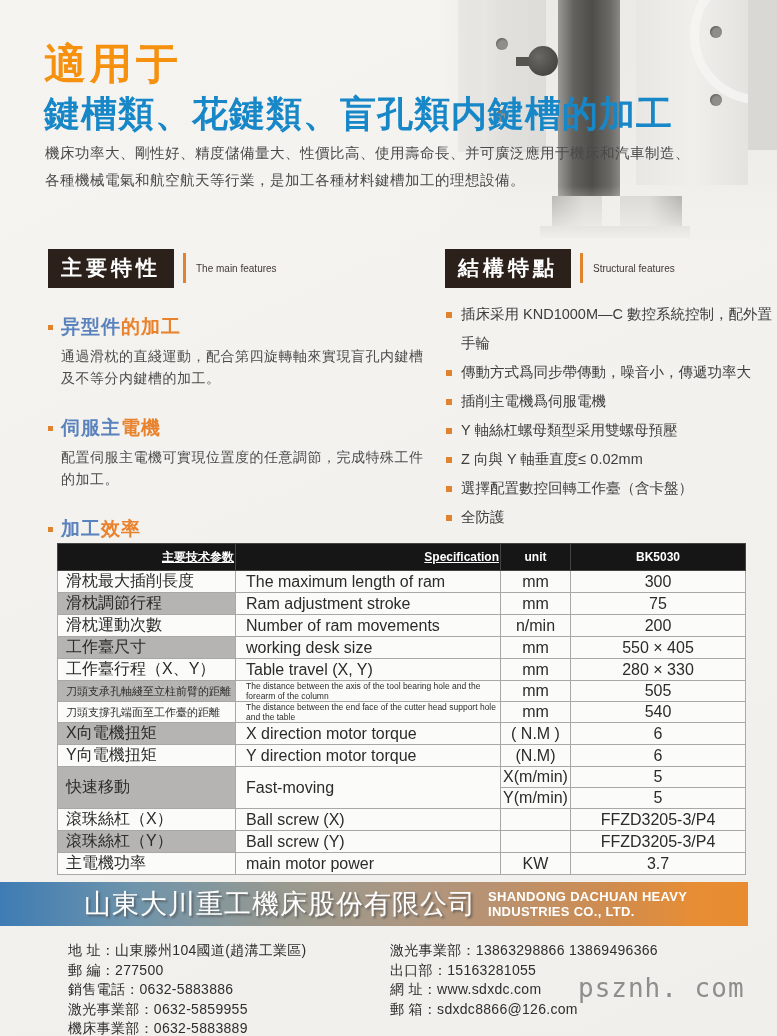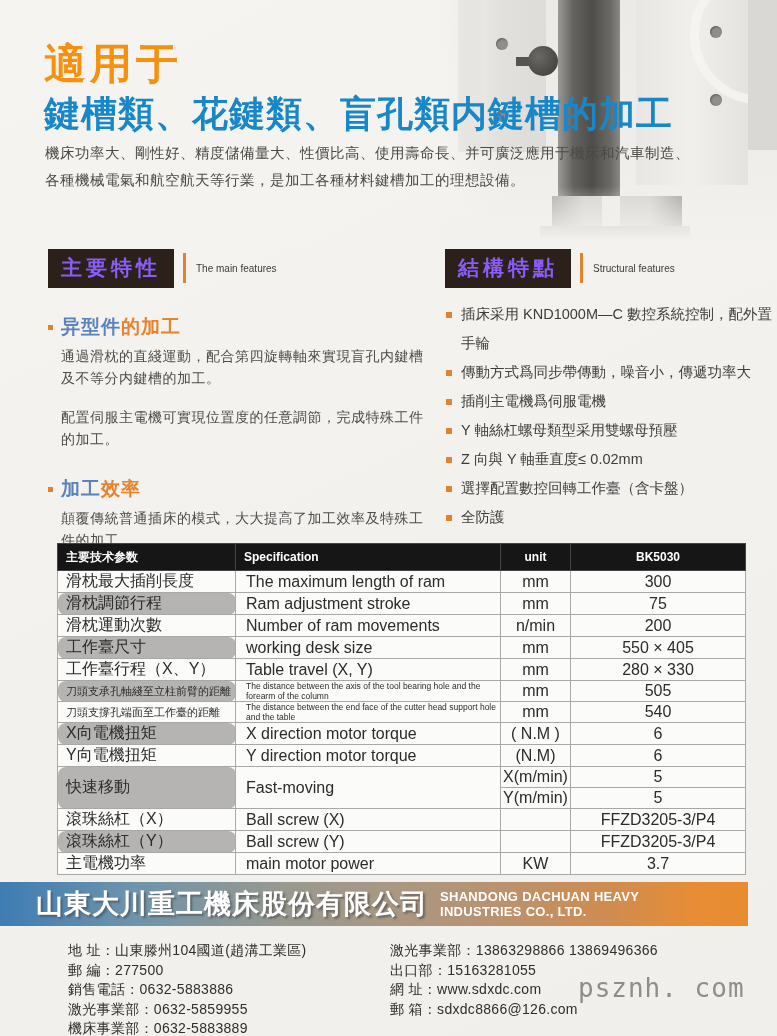--- a/index.html
+++ b/index.html
@@ -24,51 +24,51 @@
   .vise-bot{position:absolute;left:100px;top:226px;width:150px;height:12px;background:#c2c1be;}
   .vise-slot{position:absolute;left:162px;top:196px;width:18px;height:42px;background:#efeeeb;}
   .fade-b{position:absolute;left:0;right:0;bottom:-1px;height:55px;background:linear-gradient(rgba(243,241,238,0),#f3f1ee);}
   .fade-l{position:absolute;left:0;top:0;width:60px;height:100%;background:linear-gradient(90deg,#f5f3f0,rgba(245,243,240,0));}
   
   .title-orange{position:absolute;left:44px;top:36px;font-size:42px;font-weight:bold;color:#f5910f;letter-spacing:4px;}
   .title-blue{position:absolute;left:44px;top:90px;font-size:36px;font-weight:bold;color:#1787c8;letter-spacing:1px;white-space:nowrap;}
   .intro{position:absolute;left:45px;top:140px;font-size:14.5px;color:#4a4a48;line-height:27px;letter-spacing:.5px;}
   
   .sec-head{display:flex;align-items:center;height:40px;}
-  .sec-box{background:#2b211a;color:#8b5cf6;font-size:21px;font-weight:bold;letter-spacing:4px;padding:5px 13px 6px 13px;}
+  .sec-box{background:#2b211a;color:#ffffff;font-size:21px;font-weight:bold;letter-spacing:4px;padding:5px 13px 6px 13px;}
   .sec-sep{width:3px;height:30px;background:#e0832f;margin:0 10px 0 9px;}
   .sec-en{font-size:10px;color:#3f3a36;}
   .features{position:absolute;left:48px;top:248px;width:382px;}
   .structural{position:absolute;left:445px;top:248px;width:332px;}
   
   .feature{margin-top:17px;}
   .feat-head{font-size:19px;font-weight:bold;display:flex;align-items:center;letter-spacing:1px;margin-bottom:5px;margin-top:26px;}
   .feat-bullet{width:5px;height:5px;background:#e0832f;margin-right:8px;flex:0 0 auto;}
   .t-blue{color:#5a82bd;}
   .t-orange{color:#e8822c;}
   .feat-body{font-size:14px;color:#4c4c4a;line-height:22px;padding-left:13px;letter-spacing:.5px;}
   
   .structural ul{list-style:none;margin:12px 0 0 0;padding:0;}
   .structural li{position:relative;padding-left:16px;font-size:14.5px;color:#3d3d3b;line-height:29px;}
   .structural li::before{content:"";position:absolute;left:1px;top:12px;width:6px;height:6px;background:#e0832f;}
   
   .spec-table{position:absolute;left:57px;top:543px;width:688px;border-collapse:collapse;table-layout:fixed;background:#fbfbfa;border:1px solid #8a8a88;}
   .spec-table th{background:#161616;color:#ffffff;font-weight:bold;height:24px;font-size:12px;border:1px solid #444442;}
-  .spec-table th.l{text-align:left;padding-left:8px;}
+  .spec-table th.l{text-align:right;padding-left:24px;text-decoration:underline;}
   .spec-table td{border:1px solid #a8a8a6;height:20px;font-size:16px;color:#2b2b2b;padding:0;}
   .spec-table td.cn{padding-left:8px;text-align:left;}
   .spec-table td.en{padding-left:10px;text-align:left;}
   .spec-table td.c{text-align:center;}
-  .spec-table td.shade{background:#b5b4b2;border-radius:8px;}
+  .spec-table td.shade{background:#b5b4b2;}
   .spec-table td.small{font-size:8.5px;}
   .spec-table td.cnsmall{font-size:11px;}
   
   .banner{position:absolute;left:0;top:882px;width:748px;height:44px;display:flex;align-items:center;
     background:linear-gradient(90deg,#3e7cb4 0%,#6f94ab 18%,#98998f 38%,#a99784 52%,#b99271 66%,#d08c4e 82%,#e78d35 93%,#e98c2f 100%);}
-  .company-cn{margin-left:36px;font-size:27px;font-weight:bold;color:#ffffff;text-shadow:2px 2px 2px rgba(70,70,70,.6);letter-spacing:1px;white-space:nowrap;}
+  .company-cn{margin-left:84px;font-size:27px;font-weight:normal;color:#ffffff;text-shadow:2px 2px 2px rgba(70,70,70,.6);letter-spacing:1px;white-space:nowrap;}
   .company-en{margin-left:12px;font-size:13px;font-weight:bold;color:#ffffff;line-height:15px;letter-spacing:.3px;}
   
   .contacts{position:absolute;left:68px;top:941px;width:660px;display:flex;}
   .contact-col{font-size:14px;color:#2e2e2c;line-height:19.5px;letter-spacing:.3px;}
   .contact-col.left{width:322px;flex:0 0 auto;}
   .watermark{position:absolute;left:578px;top:973px;font-family:"DejaVu Sans Mono",monospace;font-size:26px;color:#8e8e8c;letter-spacing:1px;white-space:nowrap;}
 </style>
 </head>
 <body>
 
@@ -110,20 +110,25 @@
     <div id="features-list">
         <div class="feature">
           <div class="feat-head">
             <span class="feat-bullet"></span>
             <span class="t-blue">异型件</span>
             <span class="t-orange">的加工</span>
           </div>
           <div class="feat-body">通過滑枕的直綫運動，配合第四旋轉軸來實現盲孔内鍵槽及不等分内鍵槽的加工。</div>
         </div>
         <div class="feature">
+          <div class="feat-head">
+            <span class="feat-bullet"></span>
+            <span class="t-blue">伺服主</span>
+            <span class="t-orange">電機</span>
+          </div>
           <div class="feat-body">配置伺服主電機可實現位置度的任意調節，完成特殊工件的加工。</div>
         </div>
         <div class="feature">
           <div class="feat-head">
             <span class="feat-bullet"></span>
             <span class="t-blue">加工</span>
             <span class="t-orange">效率</span>
           </div>
           <div class="feat-body">顛覆傳統普通插床的模式，大大提高了加工效率及特殊工件的加工。</div>
         </div>

